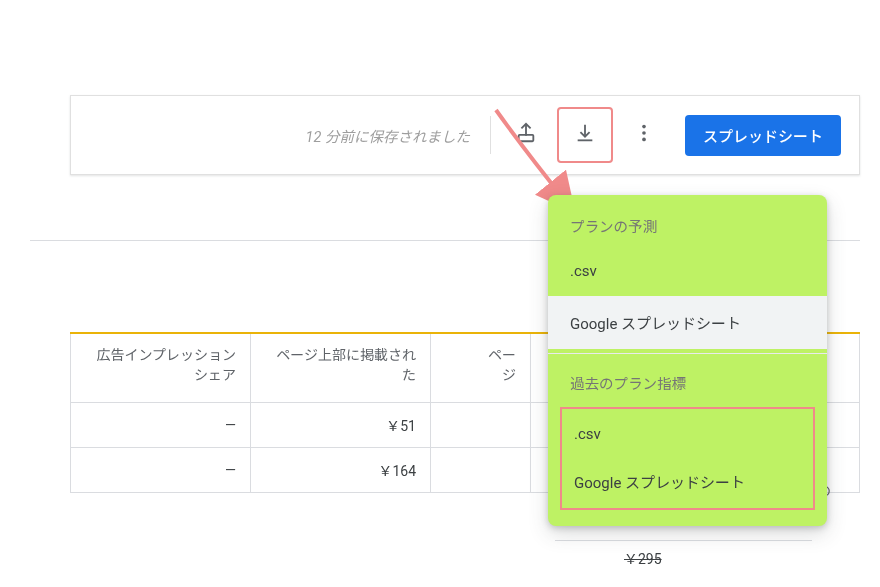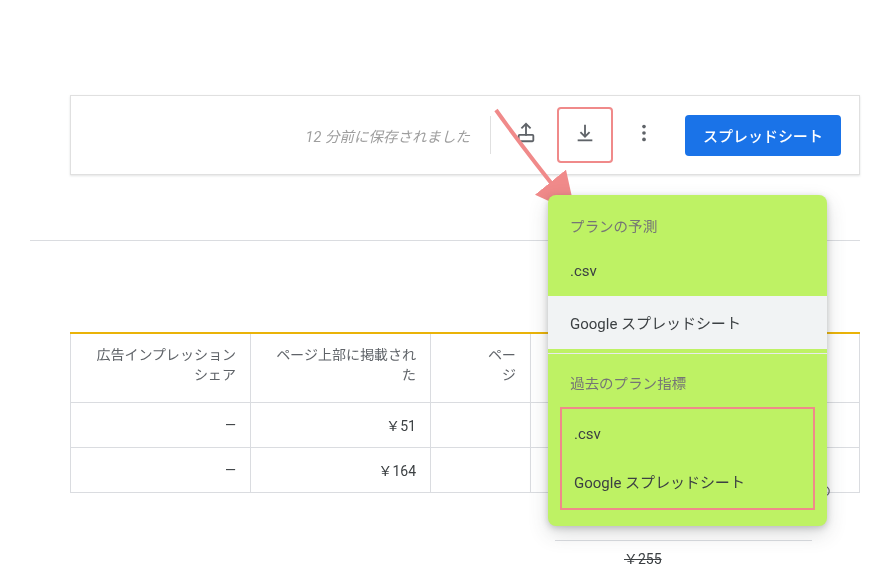--- a/index.html
+++ b/index.html
@@ -253,21 +253,21 @@
         <td>￥164</td>
         <td></td>
         <td></td>
       </tr>
     </tbody>
   </table>
 </div>
 
 <div class="bg-detail-edge">の</div>
 <div class="bg-price-underline"></div>
-<div class="bg-price-edge">￥255</div>
+<div class="bg-price-edge">￥295</div>
 
 <svg class="arrow" viewBox="0 0 120 120">
   <defs>
     <marker id="ah" markerWidth="10" markerHeight="10" refX="7" refY="5" orient="auto">
       <path d="M0,0 L10,5 L0,10 z" fill="#f08a8a"></path>
     </marker>
   </defs>
   <path d="M10,8 Q40,50 82,102" stroke="#f08a8a" stroke-width="4" fill="none" marker-end="url(#ah)"></path>
 </svg>
 

